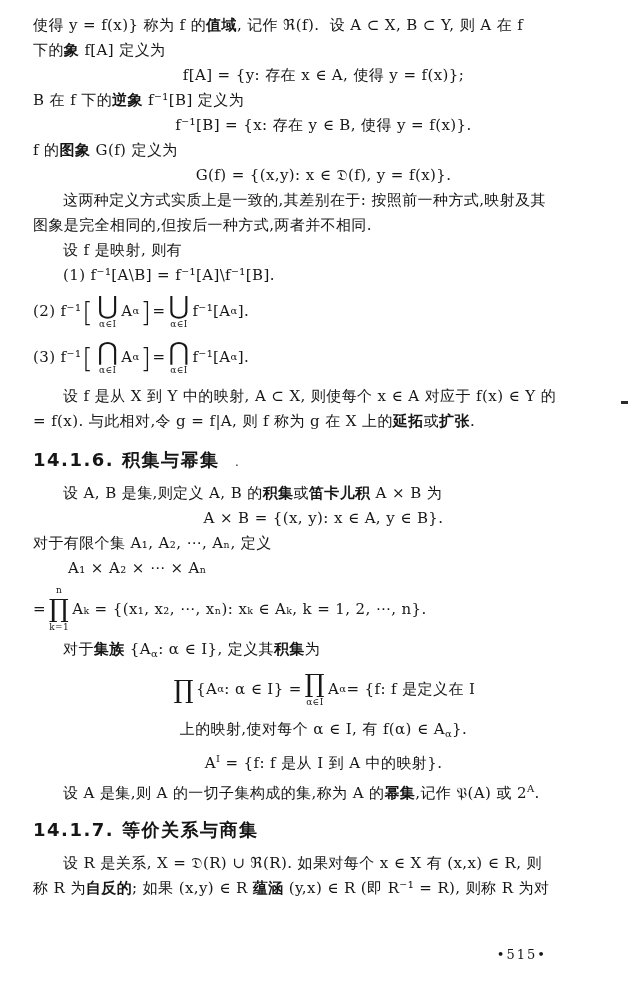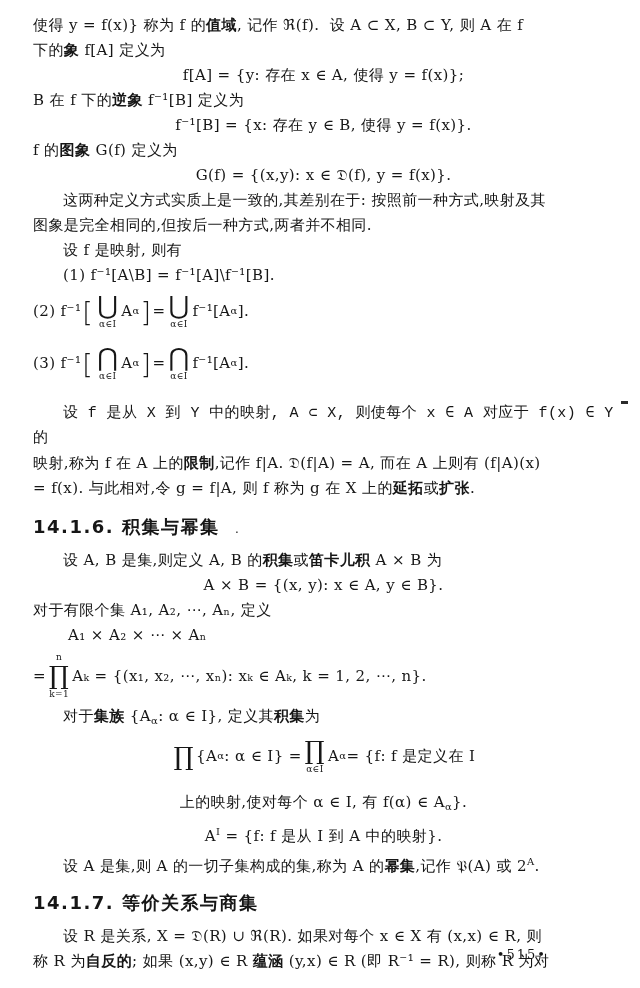--- a/index.html
+++ b/index.html
@@ -23,22 +23,22 @@
   .hd2{margin-top:12px;}
   .big{line-height:1;margin:5px 0;display:flex;align-items:center;font-size:15px;letter-spacing:.4px;}
   .bigc{justify-content:center;}
   .bigopwrap{display:inline-flex;flex-direction:column;align-items:center;line-height:1;margin:0 3px;}
   .bigopwrap .top{font-size:9px;line-height:1;margin-bottom:1px;}
   .bigopwrap .op{font-size:25px;line-height:1;}
   .bigopwrap .lim{font-size:9px;line-height:1;margin-top:2px;}
   .opplain{font-size:25px;line-height:1;margin:0 2px;}
   .tallbr{font-size:27px;font-weight:300;line-height:1;margin:0 1px;
       font-family:"DejaVu Sans","Liberation Sans",sans-serif;}
-  .gap6{margin-top:16px;}
-  .gap10{margin-top:20px;font-family:Liberation Mono, monospace;}
+  .gap6{margin-top:10px;}
+  .gap10{margin-top:9px;}
   .pagenum{position:absolute;top:947px;right:93px;font-size:13px;letter-spacing:2px;}
   .artifact{position:absolute;left:621px;top:401px;width:7px;height:3px;background:#2b2b2b;}
 </style>
 </head>
 <body>
 
 <div class="page">
 
   <div class="ln"><span>使得 y = f(x)} 称为 f 的</span><span class="b">值域</span><span>, 记作 ℜ(f).  设 A ⊂ X, B ⊂ Y, 则 A 在 f</span></div>
 
@@ -95,21 +95,20 @@
       <span class="bigopwrap">
         <span class="op">⋂</span>
         <span class="lim">α∈I</span>
       </span>
       <span> f⁻¹[A</span>
       <span class="sb">α</span>
       <span>].</span>
   </div>
 
   <div class="ln ind gap10">设 f 是从 X 到 Y 中的映射, A ⊂ X, 则使每个 x ∈ A 对应于 f(x) ∈ Y 的</div>
-  <div class="ln"><span>映射,称为 f 在 A 上的</span><span class="b">限制</span><span>,记作 f|A. 𝔇(f|A) = A, 而在 A 上则有 (f|A)(x)</span></div>
   <div class="ln"><span>= f(x). 与此相对,令 g = f|A, 则 f 称为 g 在 X 上的</span><span class="b">延拓</span><span>或</span><span class="b">扩张</span><span>.</span></div>
 
   <div class="hd"><span>14.1.6. 积集与幂集</span>&nbsp;&nbsp;<span style="font-size:12px;font-weight:normal;">.</span></div>
 
   <div class="ln ind"><span>设 A, B 是集,则定义 A, B 的</span><span class="b">积集</span><span>或</span><span class="b">笛卡儿积</span><span> A × B 为</span></div>
 
   <div class="ln ctr">A × B = {(x, y): x ∈ A, y ∈ B}.</div>
 
   <div class="ln">对于有限个集 A₁, A₂, ⋯, Aₙ, 定义</div>
 

